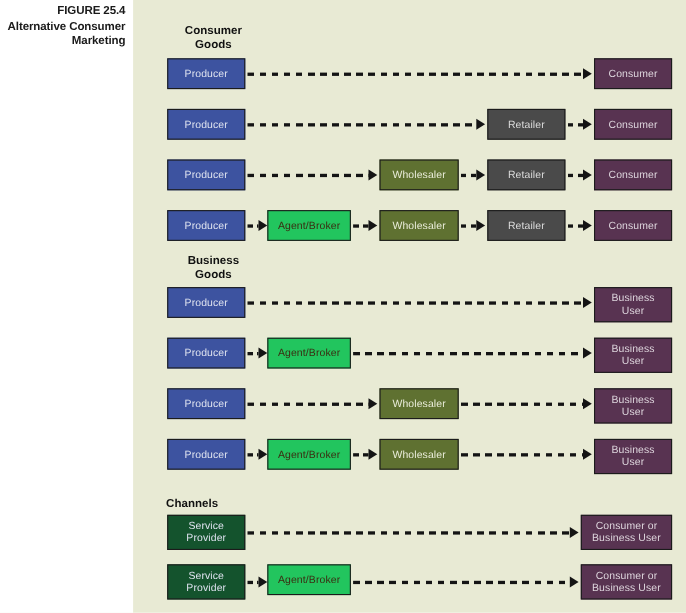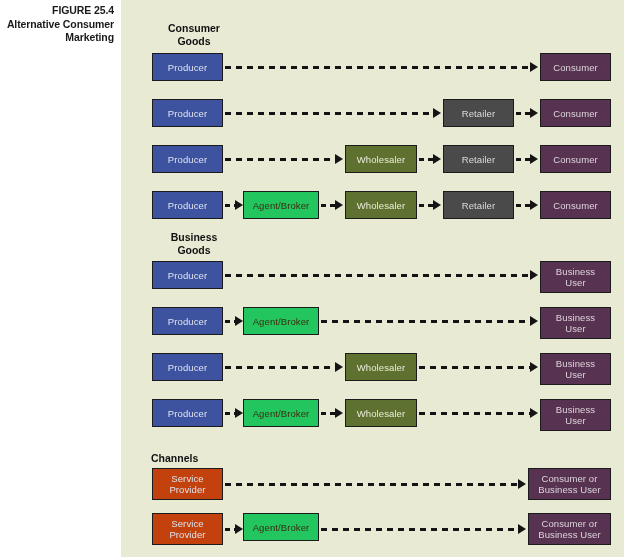--- a/index.html
+++ b/index.html
@@ -68,21 +68,21 @@
     justify-content: center;
     text-align: center;
     font-size: 9.5px;
     line-height: 11px;
     letter-spacing: 0.1px;
     overflow: hidden;
   }
   .node .node-label { display: block; padding: 0 2px; text-align: center; }
 
   .n-producer      { background: #3d53a0; color: #dfe3ef; }
-  .n-service       { background: #c2410c; color: #dfe3ef; }
+  .n-service       { background: #14532d; color: #dfe3ef; }
   .n-agent         { background: #22c55e; color: #3b2e12; }
   .n-wholesaler    { background: #5f7131; color: #e9ecd9; }
   .n-retailer      { background: #4a4a4a; color: #dcdcdc; }
   .n-consumer      { background: #583351; color: #ded6dd; }
   .n-businessuser  { background: #583351; color: #ded6dd; }
   .n-cbuser        { background: #583351; color: #ded6dd; }
 
   
   .conn {
     position: absolute;

